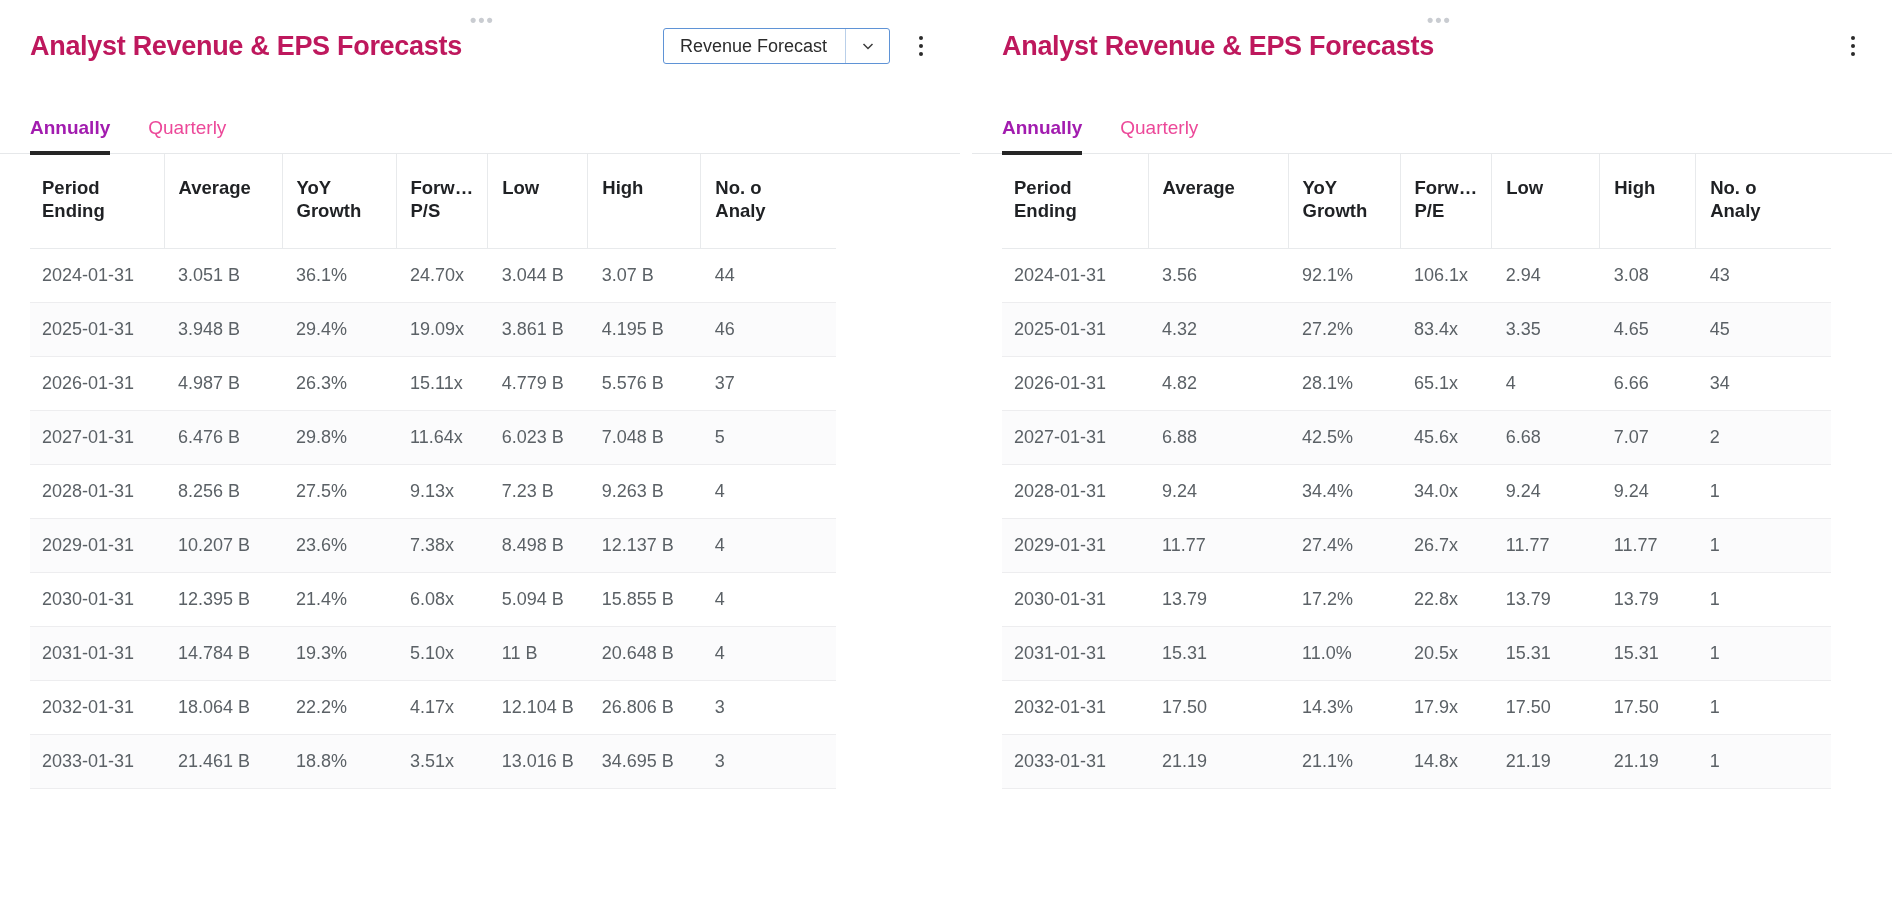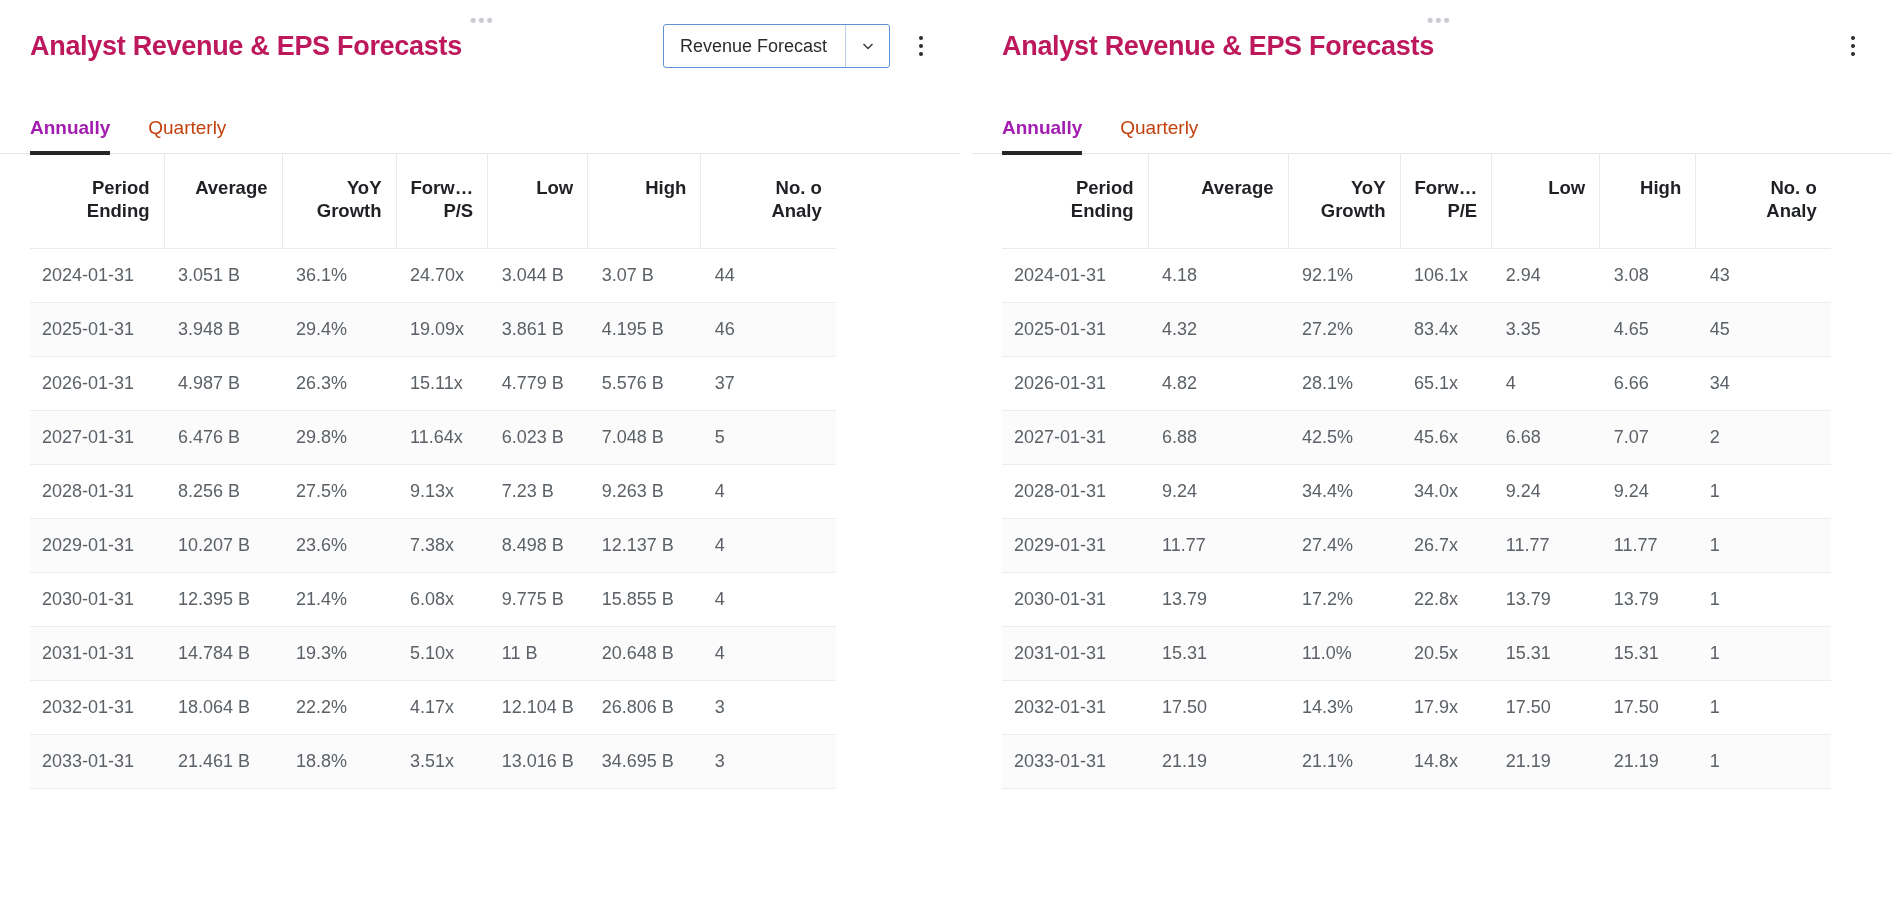--- a/index.html
+++ b/index.html
@@ -66,21 +66,21 @@
   .header-right {
     margin-left: auto;
     display: flex;
     align-items: center;
     padding-right: 20px;
   }
   
   .select-box {
     display: flex;
     align-items: stretch;
-    height: 44px;
+    height: 36px;
     border: 1px solid #5f93d6;
     border-radius: 3px;
     background: #ffffff;
     overflow: hidden;
   }
   .select-value {
     display: flex;
     align-items: center;
     padding: 0 18px 0 16px;
     font-size: 18px;
@@ -120,21 +120,21 @@
     display: flex;
     align-items: flex-end;
     gap: 38px;
     padding-left: 30px;
     height: 62px;
     border-bottom: 1px solid #e6e8ea;
     position: relative;
   }
   .tab {
     font-size: 19px;
-    color: #c2410c;
+    color: #ec4899;
     padding-bottom: 14px;
     position: relative;
     white-space: nowrap;
   }
   .tab.active {
     color: #a21caf;
     font-weight: bold;
   }
   .tab.active::after {
     content: "";
@@ -150,21 +150,21 @@
     padding-left: 30px;
     overflow: hidden;
   }
   table.fc {
     border-collapse: collapse;
     table-layout: fixed;
     font-size: 18px;
     color: #5b6166;
   }
   table.fc th {
-    text-align: right;
+    text-align: left;
     vertical-align: top;
     font-weight: bold;
     color: #1f2124;
     font-size: 18.5px;
     line-height: 23px;
     padding: 22px 14px 26px 14px;
     border-left: 1px solid #e8eaec;
     white-space: nowrap;
     overflow: hidden;
   }
@@ -337,21 +337,21 @@
                 <td>7.38x</td>
                 <td>8.498 B</td>
                 <td>12.137 B</td>
                 <td>4</td>
               </tr>
               <tr>
                 <td>2030-01-31</td>
                 <td>12.395 B</td>
                 <td>21.4%</td>
                 <td>6.08x</td>
-                <td>9.775 B</td>
+                <td>5.094 B</td>
                 <td>15.855 B</td>
                 <td>4</td>
               </tr>
               <tr>
                 <td>2031-01-31</td>
                 <td>14.784 B</td>
                 <td>19.3%</td>
                 <td>5.10x</td>
                 <td>11 B</td>
                 <td>20.648 B</td>
@@ -443,21 +443,21 @@
               </th>
               <th>
                 <span>No. o</span><br>
                 <span>Analy</span>
               </th>
             </tr>
           </thead>
           <tbody>
               <tr>
                 <td>2024-01-31</td>
-                <td>4.18</td>
+                <td>3.56</td>
                 <td>92.1%</td>
                 <td>106.1x</td>
                 <td>2.94</td>
                 <td>3.08</td>
                 <td>43</td>
               </tr>
               <tr>
                 <td>2025-01-31</td>
                 <td>4.32</td>
                 <td>27.2%</td>

